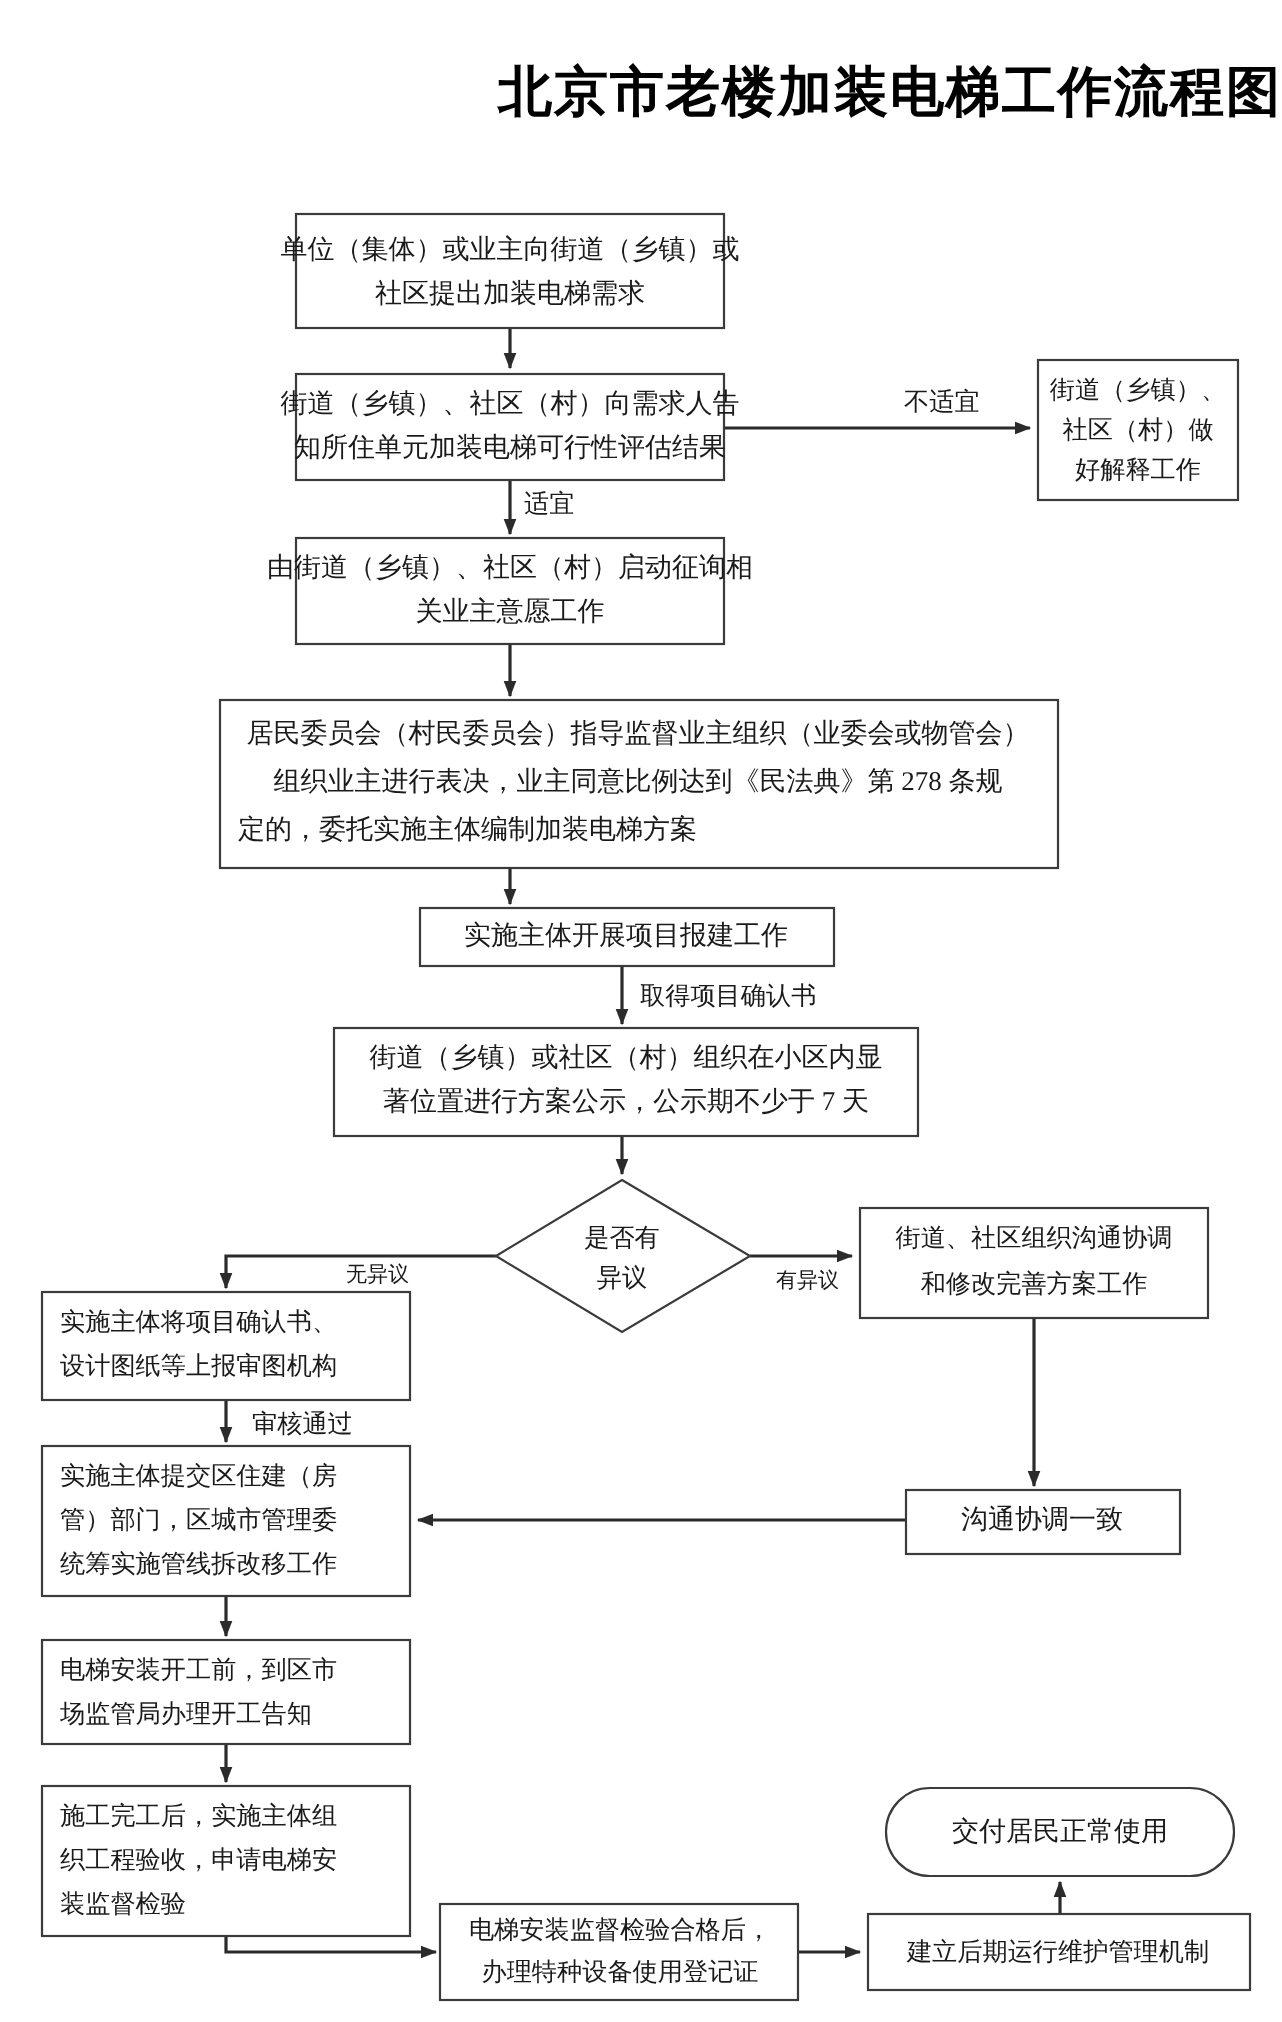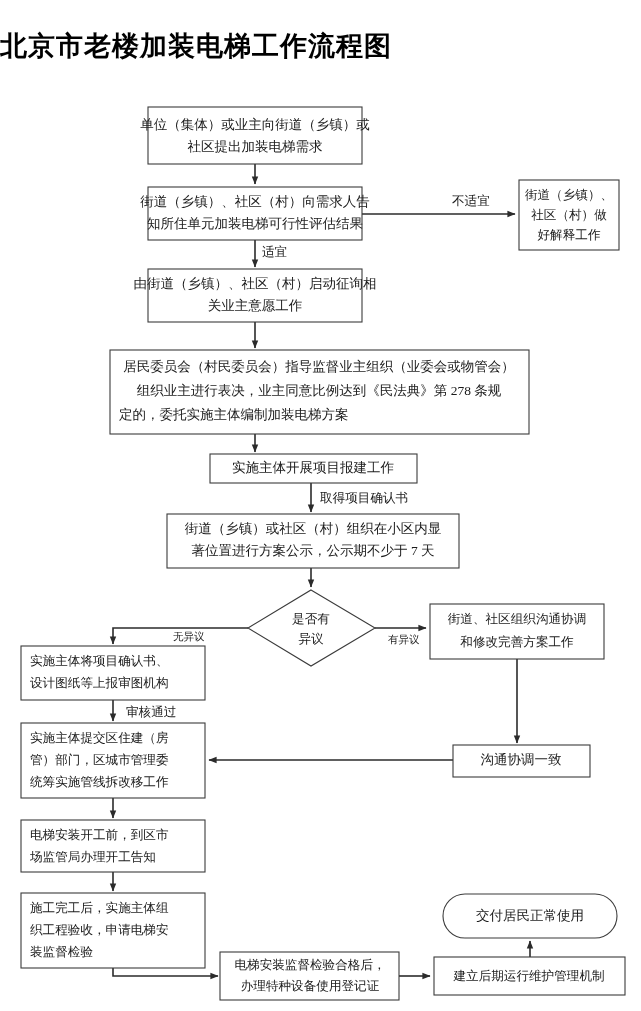--- a/index.html
+++ b/index.html
@@ -12,21 +12,21 @@
     height: 1011px;
     position: relative;
     font-family: "Liberation Serif", "DejaVu Serif", serif;
     overflow: hidden;
   }
   #chart-title {
     position: absolute;
     left: 0;
     top: 28px;
     width: 641px;
-    text-align: left;
+    text-align: right;
     font-size: 27px;
     font-weight: bold;
     letter-spacing: 1px;
     color: #000000;
     font-family: "Liberation Serif", "DejaVu Serif", serif;
   }
   #flow-svg {
     position: absolute;
     left: 0;
     top: 0;

